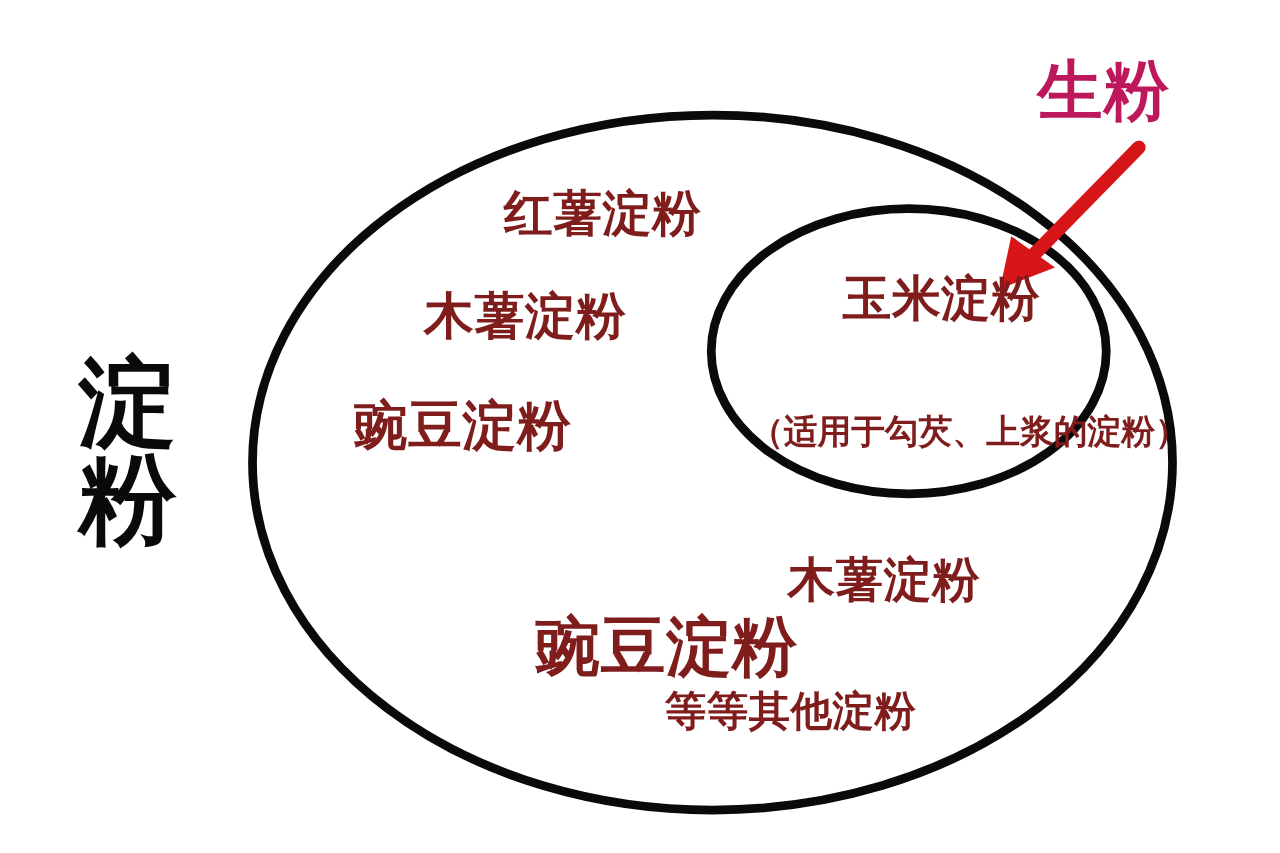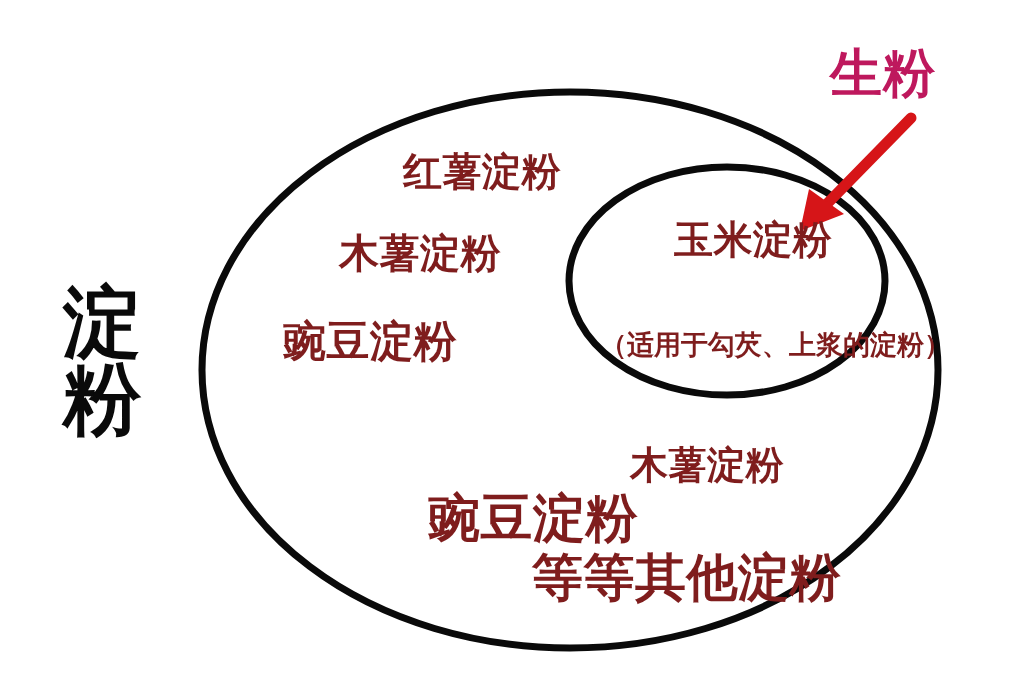--- a/index.html
+++ b/index.html
@@ -51,21 +51,21 @@
     display: block;
   }
   
   .outer-item { font-size: 38px; }
   #item-sweetpotato { left: 403px; top: 152px; font-size: 39px; }
   #item-tapioca    { left: 339px; top: 233px; font-size: 40px; }
   #item-wheat      { left: 283px; top: 320px; font-size: 43px; }
   #item-mungbean   { left: 352px; top: 404px; font-size: 39px; }
   #item-lotusroot  { left: 630px; top: 446px; font-size: 38px; }
   #item-pea        { left: 428px; top: 492px; font-size: 52px; }
-  #item-others     { left: 532px; top: 552px; font-size: 51px; }
+  #item-others     { left: 532px; top: 552px; font-size: 33px; }
   
   #item-corn   { left: 637px; top: 220px; font-size: 39px; margin-left: 37px; }
   #item-potato { left: 637px; top: 276px; font-size: 39px; }
   #inner-note {
     left: 600px;
     top: 332px;
     font-size: 27px;
     font-weight: bold;
     letter-spacing: 0;
   }

